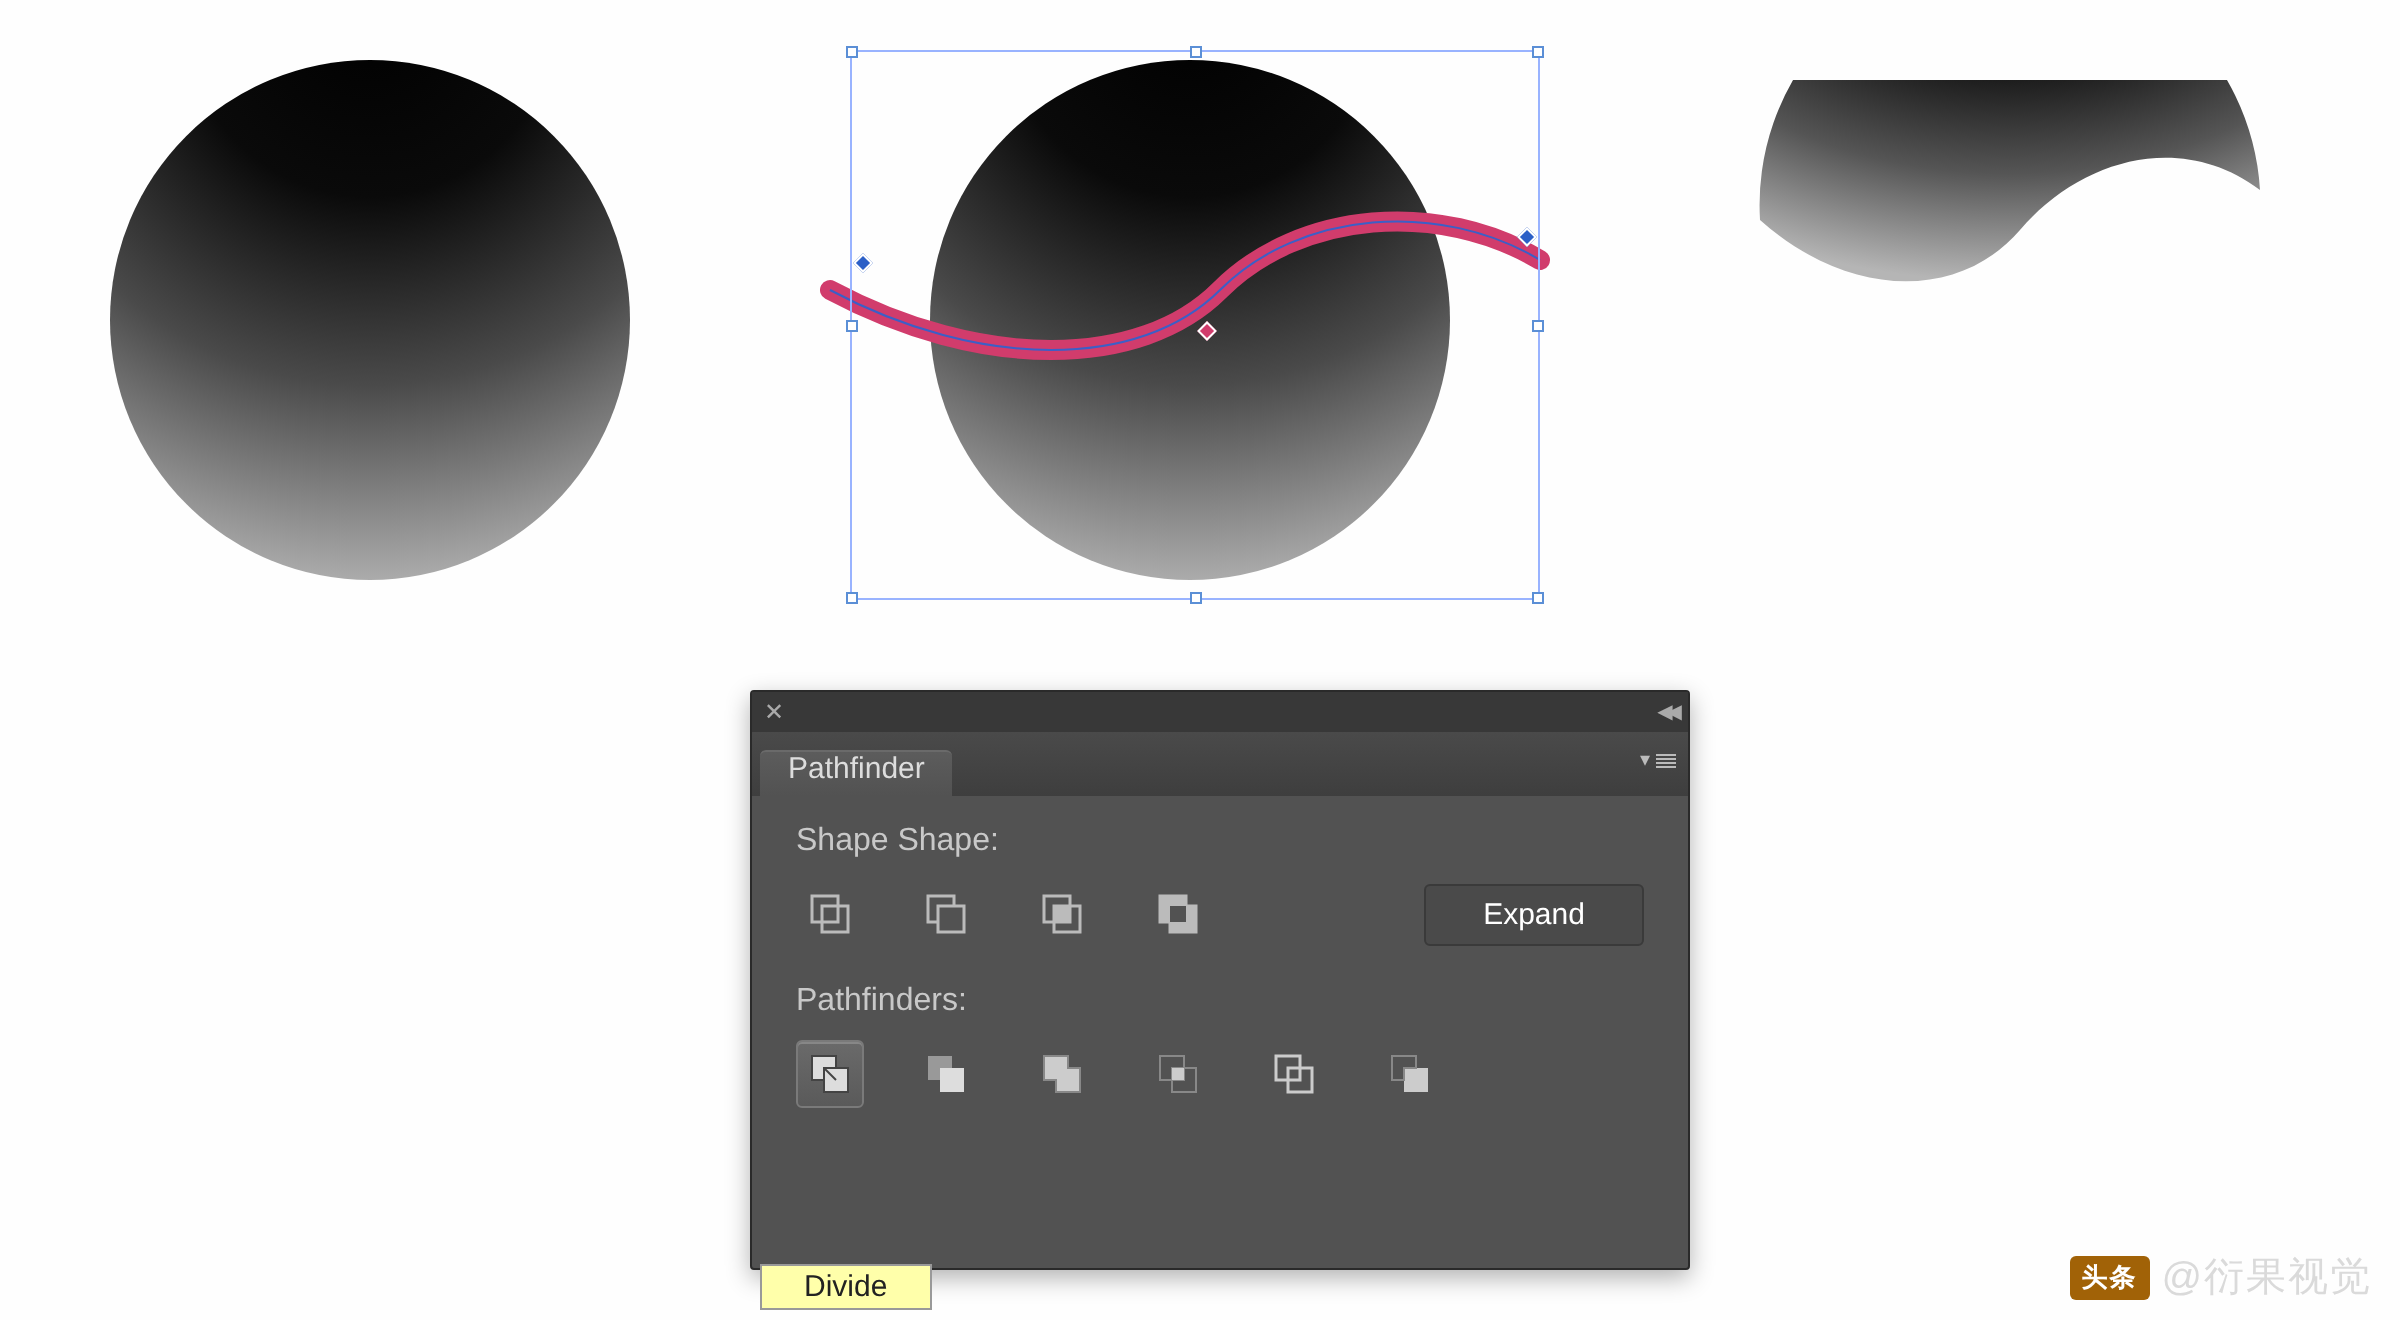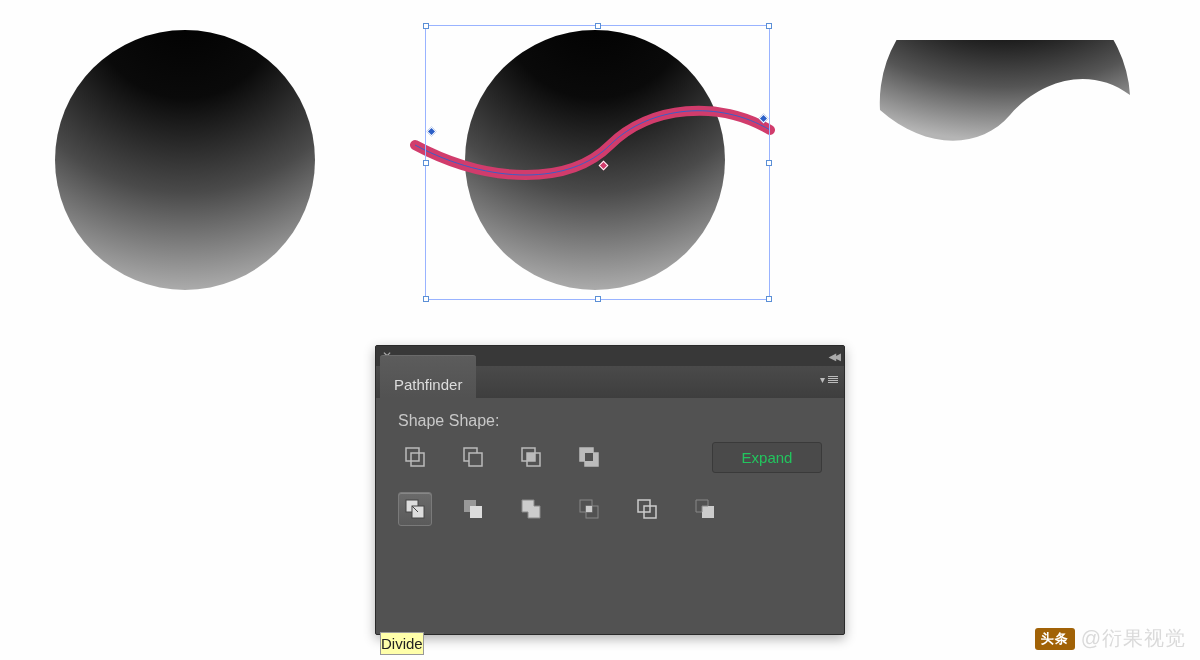--- a/index.html
+++ b/index.html
@@ -30,34 +30,34 @@
 .anchor.a3 { top: 115px; left: 760px; }
 
 .wave { position: absolute; top: 105px; left: 410px; width: 370px; height: 80px; pointer-events: none; }
 
 .panel { position: absolute; top: 345px; left: 375px; width: 470px; height: 290px; background: #525252; border: 1px solid #2a2a2a; box-shadow: 0 4px 12px rgba(0,0,0,0.3); border-radius: 2px; }
 .panel-top { height: 20px; background: #383838; position: relative; display: flex; align-items: center; justify-content: space-between; padding: 0 6px; }
 .close-x { color: #aaa; font-size: 12px; cursor: pointer; }
 .collapse { color: #aaa; font-size: 10px; letter-spacing: -3px; }
 
 .tabrow { height: 32px; background: linear-gradient(#4a4a4a,#3e3e3e); display: flex; align-items: flex-end; padding-left: 4px; position: relative; }
-.tab { background: linear-gradient(#5c5c5c,#525252); border-radius: 3px 3px 0 0; padding: 20px 14px 5px; color: #ddd; font-size: 15px; font-weight: 500; border-top: 1px solid #6a6a6a; cursor: pointer; }
+.tab { background: linear-gradient(#5c5c5c,#525252); border-radius: 3px 3px 0 0; padding: 0 14px 5px; color: #ddd; font-size: 15px; font-weight: 500; border-top: 1px solid #6a6a6a; cursor: pointer; }
 .opts { position: absolute; right: 6px; top: 8px; color: #bbb; font-size: 10px; display: flex; align-items: center; gap: 3px; cursor: pointer; }
 .hamburger { display: inline-flex; flex-direction: column; gap: 1px; }
 .hamburger span { width: 10px; height: 1px; background: #bbb; }
 
 .panel-body { padding: 14px 22px; }
 .section-label { color: #c8c8c8; font-size: 16px; margin-bottom: 10px; }
 .row { display: flex; align-items: center; gap: 24px; margin-bottom: 18px; }
 .pf-btn { width: 34px; height: 34px; display: flex; align-items: center; justify-content: center; border-radius: 3px; cursor: pointer; position: relative; }
 .pf-btn.active { background: linear-gradient(#6a6a6a,#5a5a5a); border: 1px solid #7a7a7a; box-shadow: inset 0 1px 0 rgba(255,255,255,0.2); }
 .pf-btn svg { display: block; }
-.expand-btn { margin-left: auto; width: 110px; text-align: center; padding: 6px 12px; color: #22c55e; background: #4a4a4a; border: 1px solid #3a3a3a; border-radius: 3px; font-size: 15px; cursor: default; }
+.expand-btn { margin-left: auto; width: 110px; text-align: center; padding: 6px 12px; color: #ffffff; background: #4a4a4a; border: 1px solid #3a3a3a; border-radius: 3px; font-size: 15px; cursor: default; }
 
-.tooltip { position: absolute; top: 632px; left: 380px; background: #ffffaa; border: 1px solid #999; padding: 2px 0; font-size: 15px; color: #222; }
+.tooltip { position: absolute; top: 632px; left: 380px; background: #ffffaa; border: 1px solid #999; padding: 2px 21px; font-size: 15px; color: #222; }
 
 .watermark { position: absolute; bottom: 8px; right: 14px; color: #dadada; font-size: 20px; font-weight: 400; letter-spacing: 1px; display: flex; align-items: center; gap: 6px; }
 .wm-badge { background: #a16207; color: #fff; font-size: 13px; padding: 2px 6px; border-radius: 3px; font-weight: bold; }
 </style>
 </head>
 <body>
 
 <div class="canvas">
   <div class="circle c1"></div>
   <div class="circle c2"></div>
@@ -137,20 +137,21 @@
       </div>
       <div class="pf-btn">
         <svg width="22" height="22">
             <rect x="2" y="2" width="13" height="13" fill="#bbb" stroke="#bbb" stroke-width="1.5"></rect>
             <rect x="7" y="7" width="13" height="13" fill="#bbb" stroke="#bbb" stroke-width="1.5"></rect>
             <rect x="7" y="7" width="8" height="8" fill="#525252"></rect>
           </svg>
       </div>
       <div class="expand-btn">Expand</div>
     </div>
+    <div class="section-label">Pathfinders:</div>
     <div class="row">
       <div class="pf-btn active">
         <svg width="22" height="22">
             <rect x="2" y="2" width="12" height="12" fill="#ddd" stroke="#444"></rect>
             <rect x="8" y="8" width="12" height="12" fill="#ddd" stroke="#444"></rect>
             <line x1="8" y1="8" x2="14" y2="14" stroke="#444"></line>
           </svg>
       </div>
       <div class="pf-btn">
         <svg width="22" height="22">

